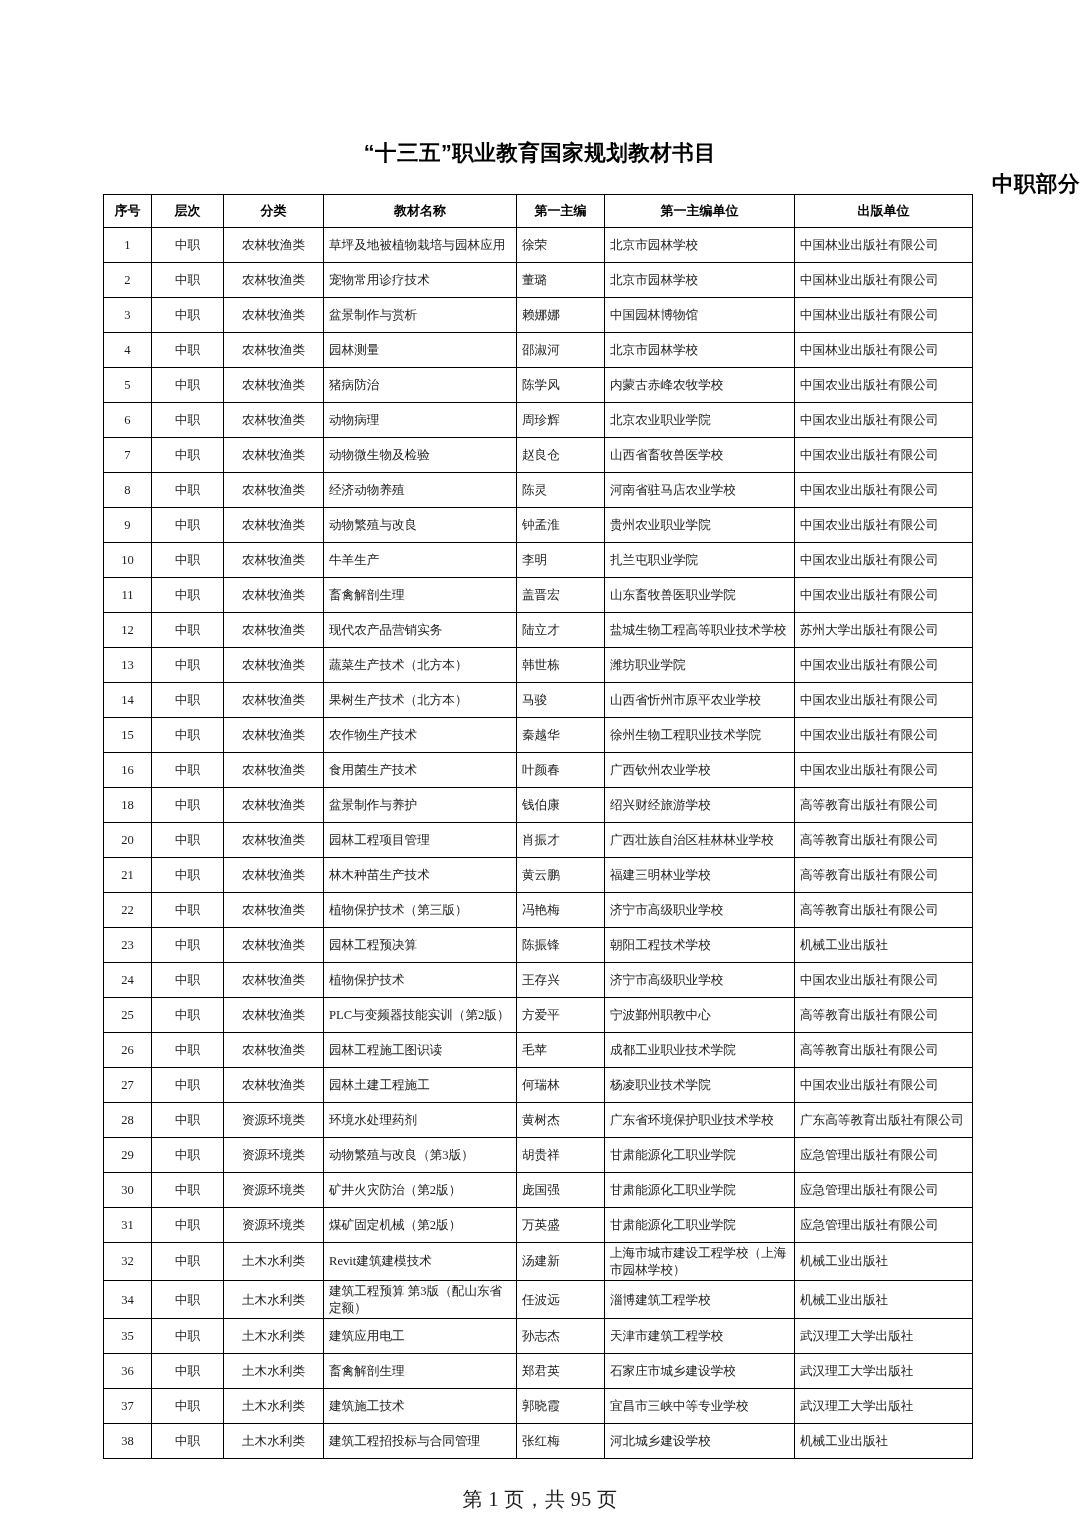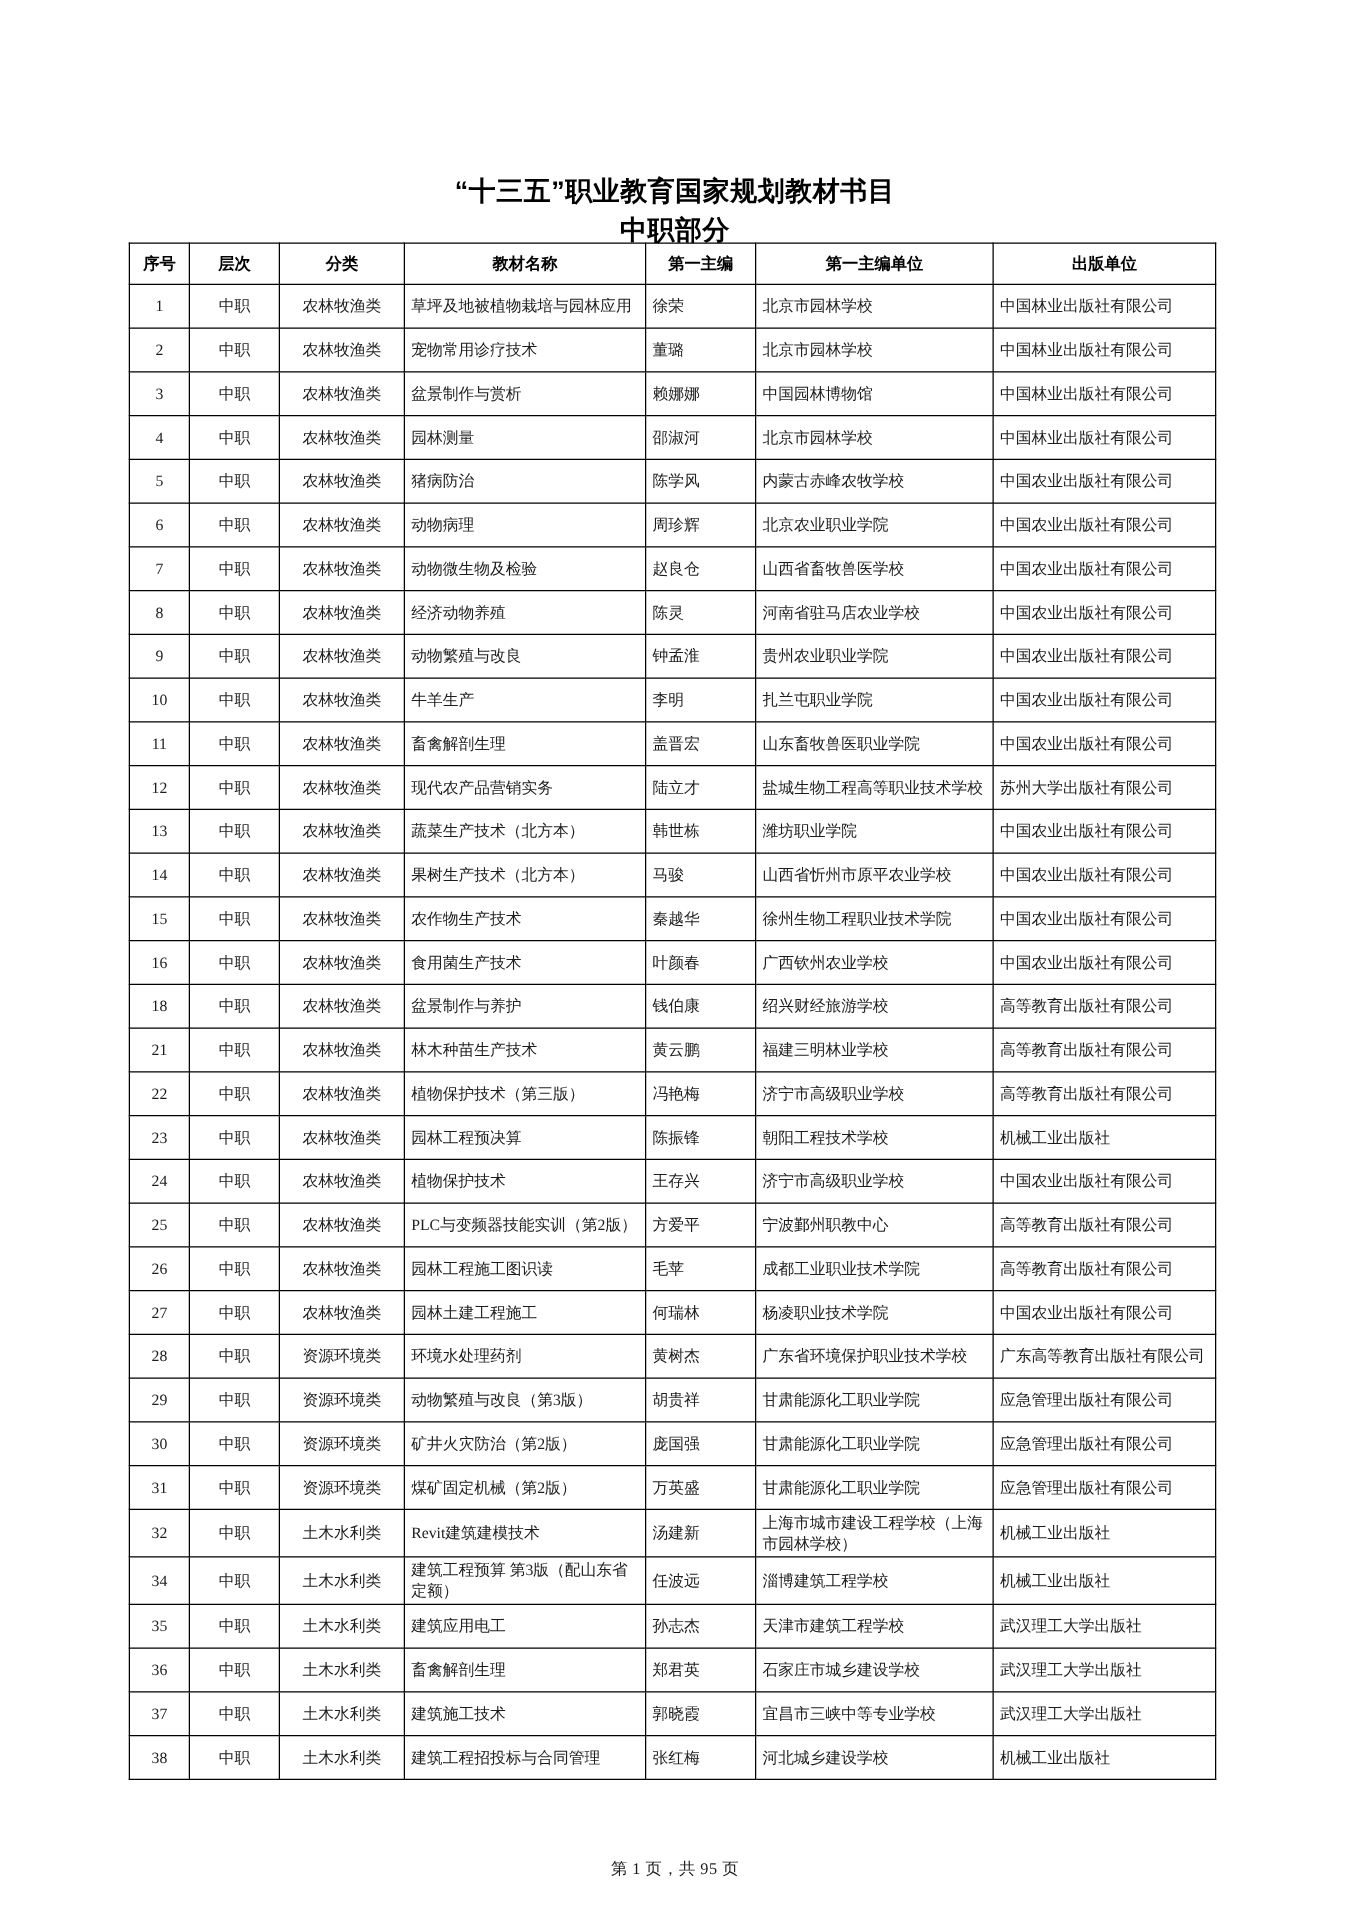--- a/index.html
+++ b/index.html
@@ -35,20 +35,21 @@
     line-height: 1.42;
     color: #000;
   }
   .doc-subtitle {
     font-family: "Liberation Sans", "DejaVu Sans", sans-serif;
     font-size: 21.5px;
     font-weight: bold;
     letter-spacing: 0.5px;
     line-height: 1.42;
     color: #000;
+    text-align: right;
   }
   .table-wrap {
     position: absolute;
     left: 103px;
     top: 178px;
     width: 869px;
   }
   table.booklist {
     border-collapse: collapse;
     width: 869px;
@@ -88,21 +89,21 @@
   col.w-title  { width: 193px; }
   col.w-editor { width: 88px; }
   col.w-unit   { width: 190px; }
   col.w-pub    { width: 178px; }
   .footer {
     position: absolute;
     left: 0;
     right: 0;
     top: 1470px;
     text-align: center;
-    font-size: 13px;
+    font-size: 20px;
     color: #1a1a1a;
     letter-spacing: 0.4px;
   }
 </style>
 </head>
 <body>
 
 <div class="page">
 
   <div class="doc-title-block">
@@ -280,20 +281,29 @@
           <tr>
             <td class="c-idx">18</td>
             <td class="c-level">中职</td>
             <td class="c-cat">农林牧渔类</td>
             <td class="c-title">盆景制作与养护</td>
             <td class="c-editor">钱伯康</td>
             <td class="c-unit">绍兴财经旅游学校</td>
             <td class="c-pub">高等教育出版社有限公司</td>
           </tr>
           <tr>
+            <td class="c-idx">20</td>
+            <td class="c-level">中职</td>
+            <td class="c-cat">农林牧渔类</td>
+            <td class="c-title">园林工程项目管理</td>
+            <td class="c-editor">肖振才</td>
+            <td class="c-unit">广西壮族自治区桂林林业学校</td>
+            <td class="c-pub">高等教育出版社有限公司</td>
+          </tr>
+          <tr>
             <td class="c-idx">21</td>
             <td class="c-level">中职</td>
             <td class="c-cat">农林牧渔类</td>
             <td class="c-title">林木种苗生产技术</td>
             <td class="c-editor">黄云鹏</td>
             <td class="c-unit">福建三明林业学校</td>
             <td class="c-pub">高等教育出版社有限公司</td>
           </tr>
           <tr>
             <td class="c-idx">22</td>

